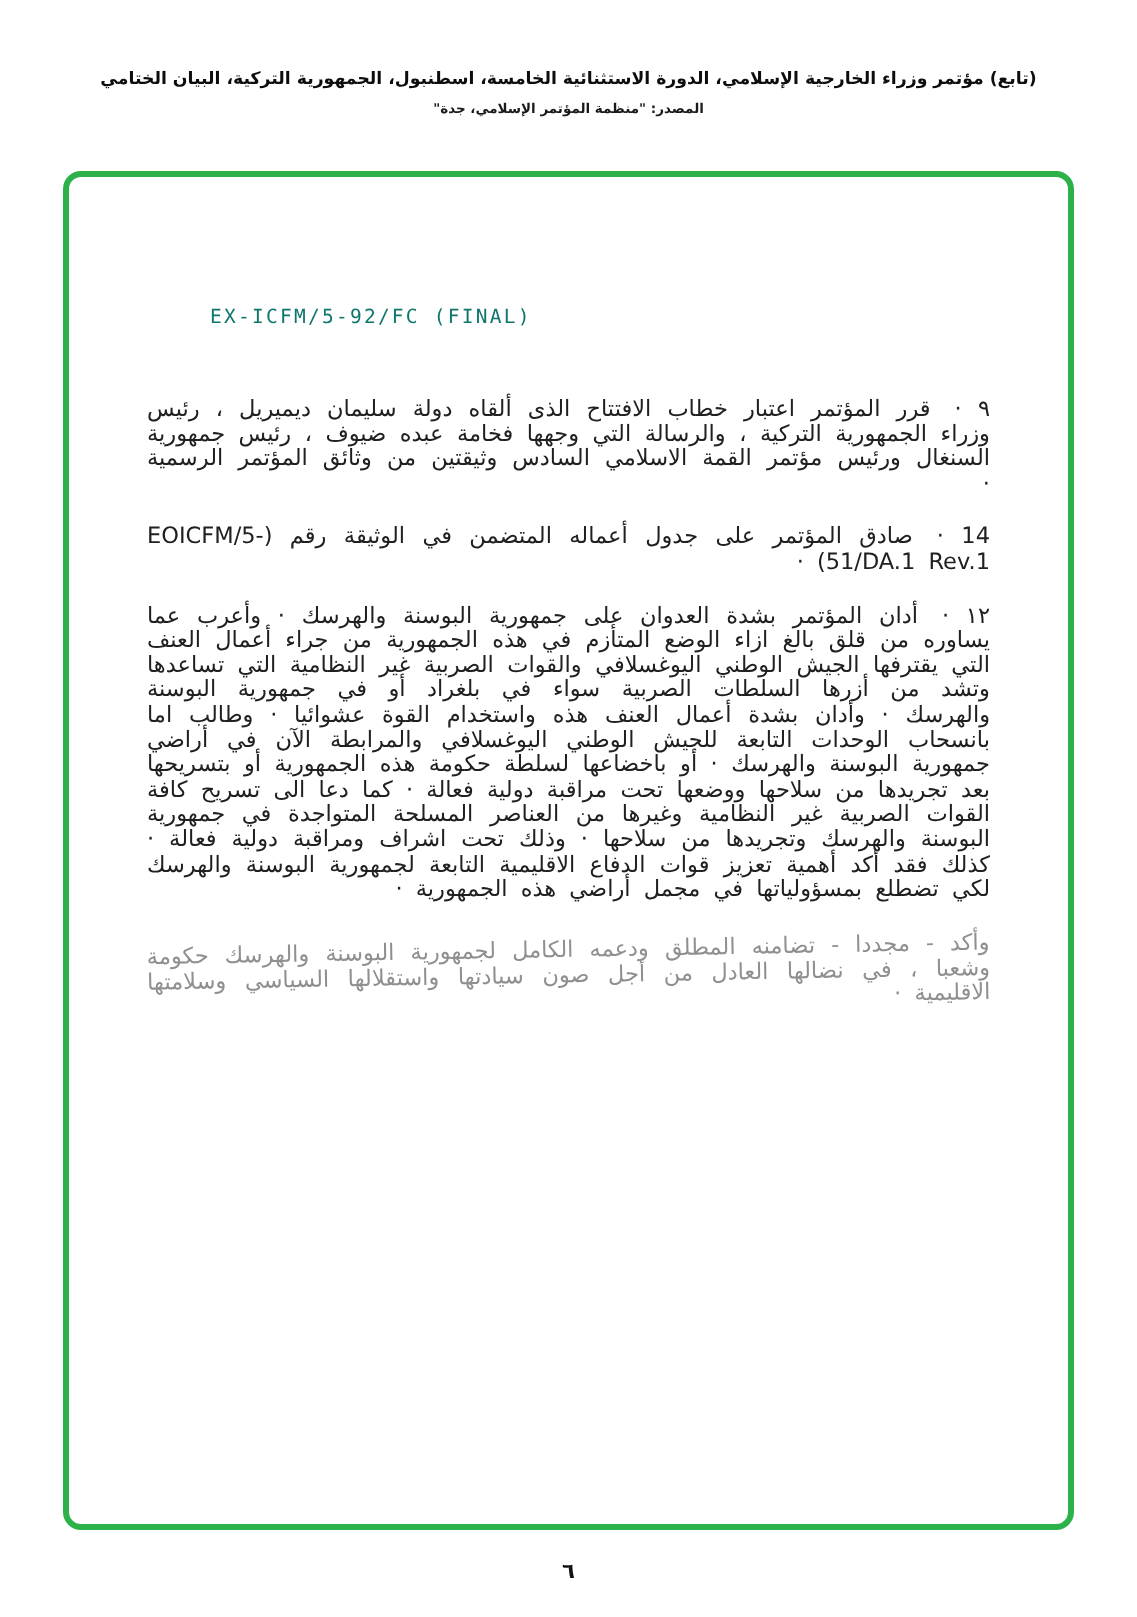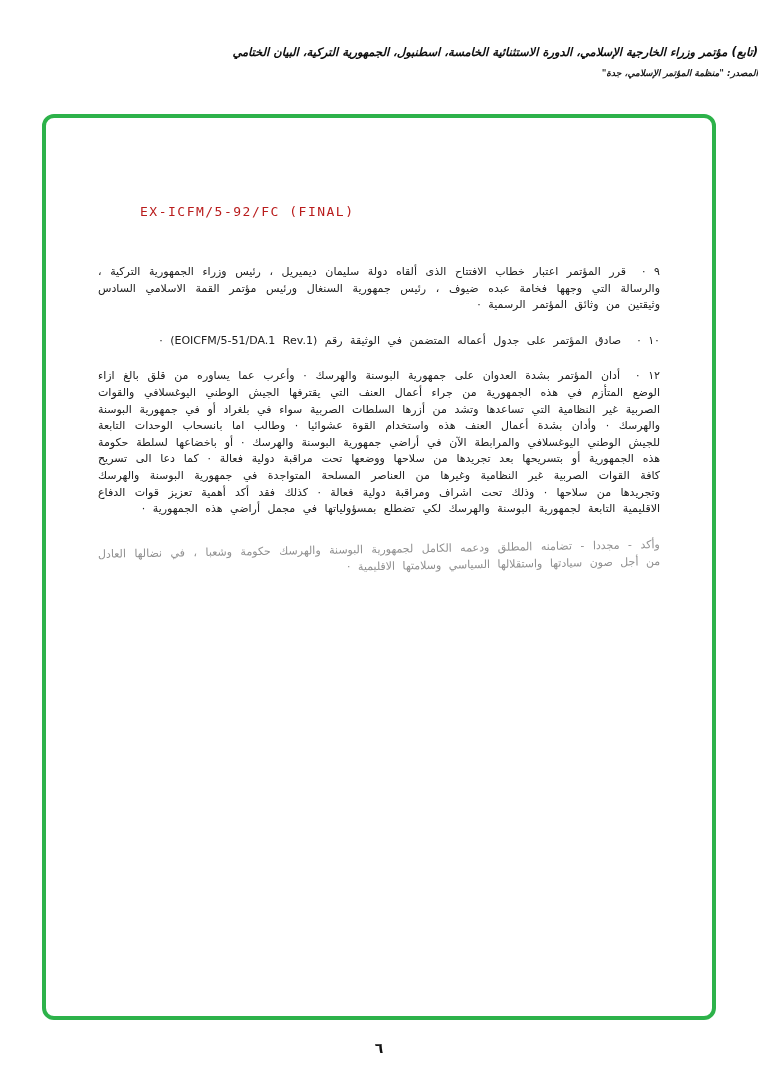--- a/index.html
+++ b/index.html
@@ -12,23 +12,22 @@
     font-family: "DejaVu Sans", sans-serif;
     color: #1d1d1d;
   }
 
   
   .page-header {
     position: absolute;
     top: 44px;
     left: 0;
     right: 0;
-    text-align: right;
+    text-align: center;
     direction: rtl;
-    font-style: italic;
   }
   .title {
     font-size: 11.5px;
     font-weight: 700;
     color: #0d0d0d;
     white-space: nowrap;
     line-height: 1.4;
   }
   .source {
     margin-top: 8px;
@@ -48,32 +47,32 @@
     border-radius: 12px;
     background: #ffffff;
   }
   .doc-ref {
     position: absolute;
     top: 86px;
     left: 94px;
     font-family: "DejaVu Sans Mono", monospace;
     font-size: 13px;
     letter-spacing: 1.5px;
-    color: #b91c1c;
+    color: #0f766e;
   }
 
   
   .doc-body {
     position: absolute;
     top: 146px;
     right: 52px;
     left: 52px;
     direction: rtl;
     text-align: justify;
-    font-size: 11px;
+    font-size: 15px;
     line-height: 16.6px;
     word-spacing: 4px;
     color: #202020;
   }
   .doc-body p { margin-bottom: 19px; }
   .num { margin-left: 16px; white-space: nowrap; }
   .num:empty { margin-left: 0; }
   p.faded {
     color: #8f8f8f;
     transform: rotate(-1deg);
@@ -106,21 +105,21 @@
 
     <div class="doc-ref">EX-ICFM/5-92/FC (FINAL)</div>
 
     <div class="doc-body">
 
       <p>
         <span class="num">٩ ·</span><span class="ptext">قرر المؤتمر اعتبار خطاب الافتتاح الذى ألقاه دولة سليمان ديميريل ، رئيس وزراء الجمهورية التركية ، والرسالة التي وجهها فخامة عبده ضيوف ، رئيس جمهورية السنغال ورئيس مؤتمر القمة الاسلامي السادس وثيقتين من وثائق المؤتمر الرسمية ·</span>
       </p>
 
       <p>
-        <span class="num">١٠ ·</span><span class="ptext">صادق المؤتمر على جدول أعماله المتضمن في الوثيقة رقم (EOICFM/5-51/DA.1 Rev.1) ·</span>
+        <span class="num">14 ·</span><span class="ptext">صادق المؤتمر على جدول أعماله المتضمن في الوثيقة رقم (EOICFM/5-51/DA.1 Rev.1) ·</span>
       </p>
 
 
       <p>
         <span class="num">١٢ ·</span><span class="ptext">أدان المؤتمر بشدة العدوان على جمهورية البوسنة والهرسك · وأعرب عما يساوره من قلق بالغ ازاء الوضع المتأزم في هذه الجمهورية من جراء أعمال العنف التي يقترفها الجيش الوطني اليوغسلافي والقوات الصربية غير النظامية التي تساعدها وتشد من أزرها السلطات الصربية سواء في بلغراد أو في جمهورية البوسنة والهرسك · وأدان بشدة أعمال العنف هذه واستخدام القوة عشوائيا · وطالب اما بانسحاب الوحدات التابعة للجيش الوطني اليوغسلافي والمرابطة الآن في أراضي جمهورية البوسنة والهرسك · أو باخضاعها لسلطة حكومة هذه الجمهورية أو بتسريحها بعد تجريدها من سلاحها ووضعها تحت مراقبة دولية فعالة · كما دعا الى تسريح كافة القوات الصربية غير النظامية وغيرها من العناصر المسلحة المتواجدة في جمهورية البوسنة والهرسك وتجريدها من سلاحها · وذلك تحت اشراف ومراقبة دولية فعالة · كذلك فقد أكد أهمية تعزيز قوات الدفاع الاقليمية التابعة لجمهورية البوسنة والهرسك لكي تضطلع بمسؤولياتها في مجمل أراضي هذه الجمهورية ·</span>
       </p>
 
       <p class="faded">
         <span class="num"></span><span class="ptext">وأكد - مجددا - تضامنه المطلق ودعمه الكامل لجمهورية البوسنة والهرسك حكومة وشعبا ، في نضالها العادل من أجل صون سيادتها واستقلالها السياسي وسلامتها الاقليمية ·</span>
       </p>

